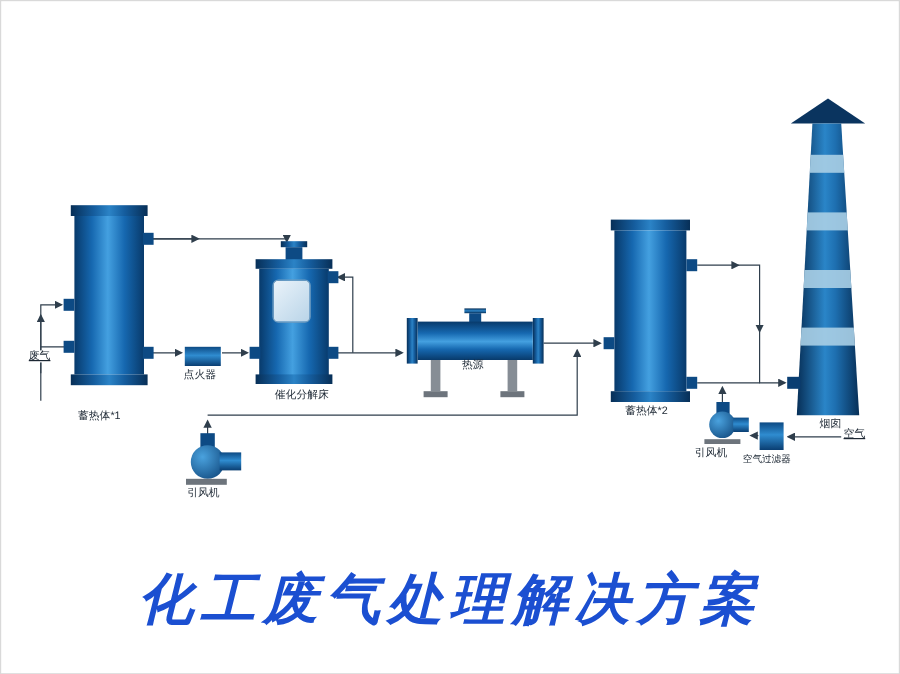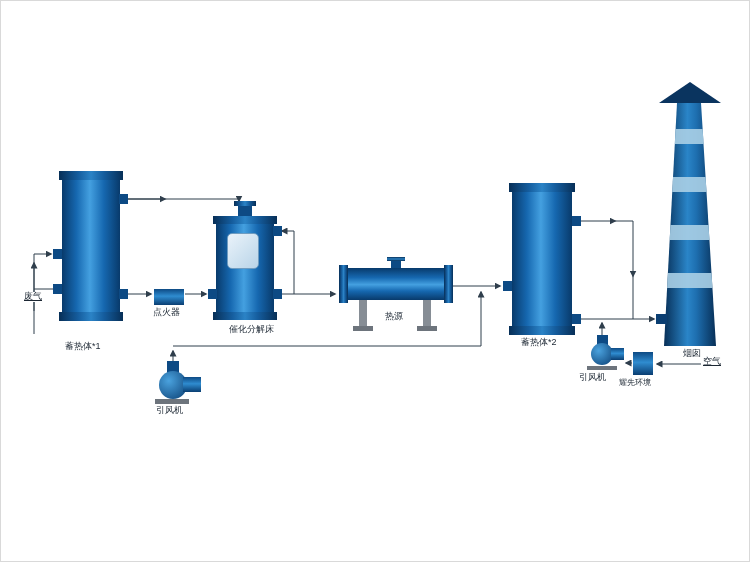--- a/index.html
+++ b/index.html
@@ -108,21 +108,21 @@
     <div class="part flangeH" style="left:48px; top:0; width:18px; height:4px;"></div>
     <div class="part nozzle" style="left:52px; top:4px; width:10px; height:8px;"></div>
     <div class="part flange" style="left:0; top:8px; width:9px; height:38px;"></div>
     <div class="part flange" style="left:105px; top:8px; width:9px; height:38px;"></div>
     <div class="part bodyH" style="left:9px; top:11px; width:96px; height:32px;"></div>
     <div class="part leg" style="left:20px; top:43px; width:8px; height:26px;"></div>
     <div class="part leg" style="left:84px; top:43px; width:8px; height:26px;"></div>
     <div class="part foot" style="left:14px; top:69px; width:20px; height:5px;"></div>
     <div class="part foot" style="left:78px; top:69px; width:20px; height:5px;"></div>
   </div>
-  <div class="lbl" style="left:384px; top:299px;margin-top:12px;">热源</div>
+  <div class="lbl" style="left:384px; top:299px;">热源</div>
 
   <div class="grp" style="left:508px; top:182px; width:66px; height:152px;">
     <div class="part flange" style="left:0; top:0; width:66px; height:9px;"></div>
     <div class="part bodyV" style="left:3px; top:9px; width:60px; height:134px;"></div>
     <div class="part flange" style="left:0; top:143px; width:66px; height:9px;"></div>
     <div class="part nozzle" style="left:-6px; top:98px; width:9px; height:10px;"></div>
     <div class="part nozzle" style="left:63px; top:33px; width:9px; height:10px;"></div>
     <div class="part nozzle" style="left:63px; top:131px; width:9px; height:10px;"></div>
   </div>
   <div class="lbl" style="left:520px; top:337px;text-align:right;">蓄热体*2</div>
@@ -163,18 +163,19 @@
     <div class="part nozzle" style="left:10px; top:0; width:11px; height:10px;"></div>
     <div class="part fan-scroll" style="left:4px; top:8px; width:22px; height:22px;"></div>
     <div class="part smallbox" style="left:24px; top:13px; width:13px; height:12px;"></div>
     <div class="part foot" style="left:0; top:31px; width:30px; height:4px;"></div>
   </div>
   <div class="lbl" style="left:578px; top:372px;">引风机</div>
 
   <div class="grp" style="left:632px; top:351px; width:20px; height:23px;">
     <div class="part smallbox" style="left:0; top:0; width:20px; height:23px;"></div>
   </div>
-  <div class="lbl tiny" style="left:618px; top:378px;">耀先环境</div>
+  <div class="lbl tiny" style="left:618px; top:378px;">空气过滤器</div>
   <div class="lbl" style="left:702px; top:356px;text-decoration:underline;">空气</div>
 
 
+  <div class="title">化工废气处理解决方案</div>
 
 </div>
 
 </body></html>

